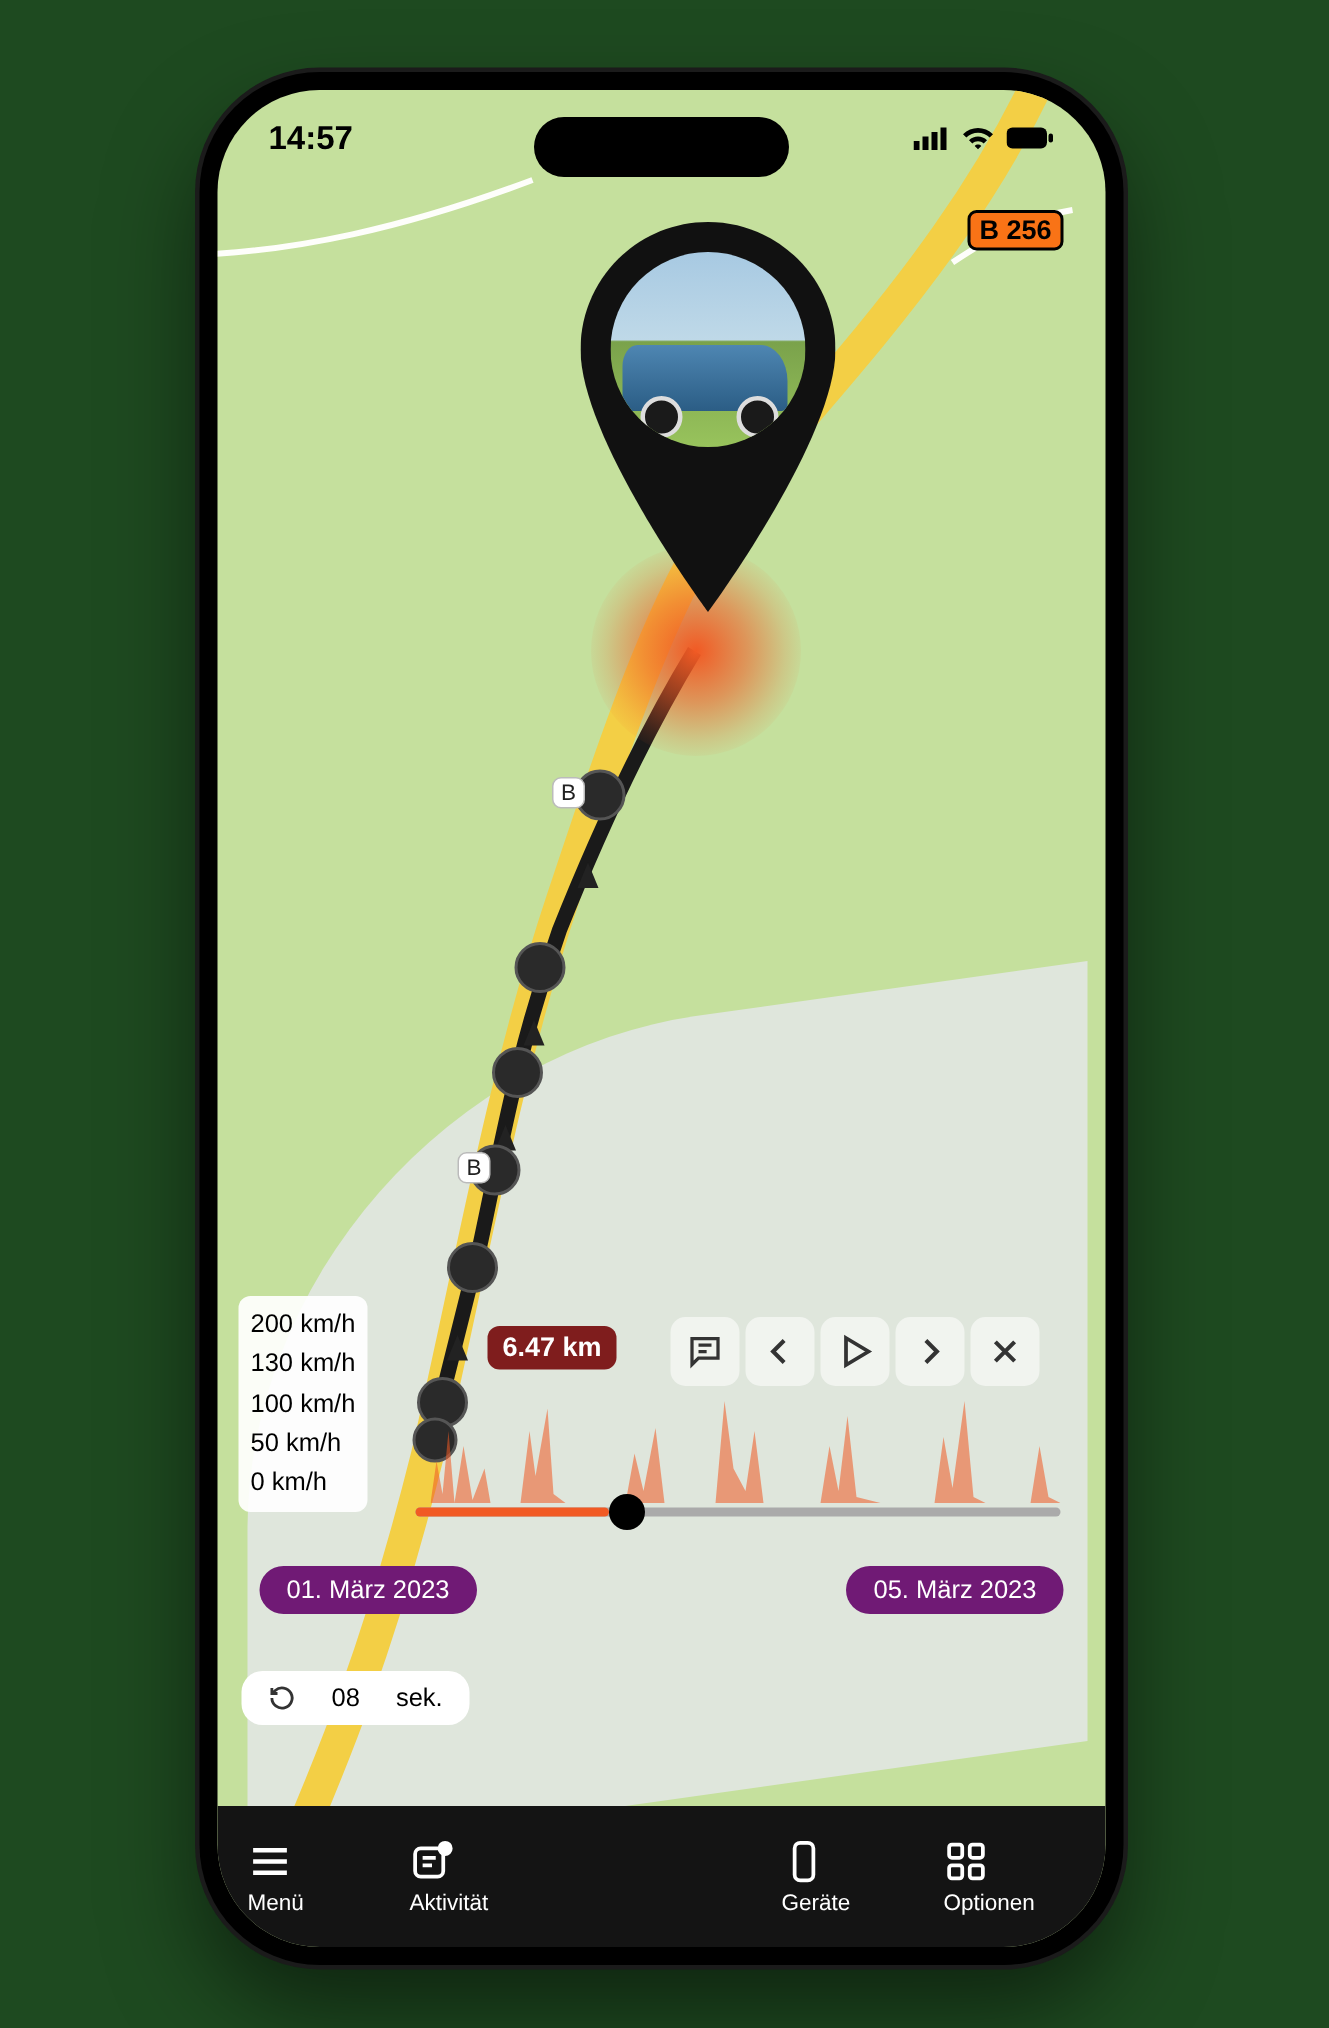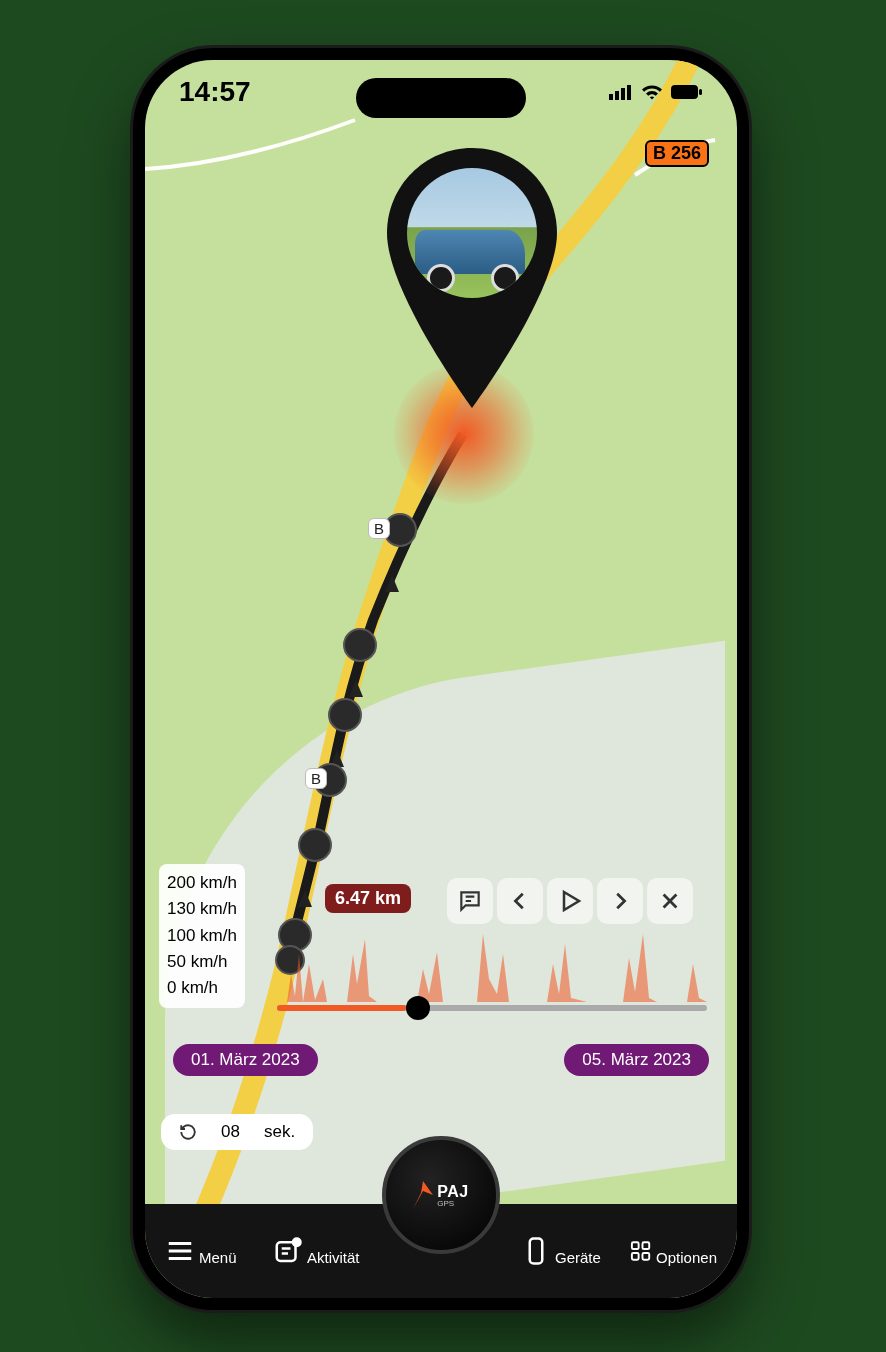--- a/index.html
+++ b/index.html
@@ -1,21 +1,21 @@
 <!DOCTYPE html>
 <html><head>
 <meta charset="utf-8">
 <style>
   html,body{margin:0;padding:0;width:886px;height:1352px;background:#1e4a20;font-family:-apple-system,Helvetica,Arial,sans-serif;overflow:hidden}
   .phone{position:absolute;left:133px;top:48px;width:616px;height:1262px;border-radius:80px;background:#000;box-shadow:0 0 0 3px #1b1b1b,0 30px 60px rgba(0,0,0,.5)}
   .screen{position:absolute;left:12px;top:12px;right:12px;bottom:12px;border-radius:68px;overflow:hidden;background:#c5e09d}
   
   .notch{position:absolute;top:18px;left:50%;transform:translateX(-50%);width:170px;height:40px;background:#000;border-radius:22px;z-index:100}
   
-  .status{position:absolute;top:0;left:0;right:0;height:64px;display:flex;align-items:center;justify-content:space-between;padding:0 34px;font-size:28px;font-weight:600;color:#000;z-index:90}
+  .status{position:absolute;top:0;left:0;right:0;height:64px;display:flex;align-items:center;justify-content:space-between;padding:0 34px;font-size:22px;font-weight:600;color:#000;z-index:90}
   .status .right{display:flex;gap:8px;align-items:center}
   
   .map{position:absolute;inset:0}
   .map .lightzone{position:absolute;left:20px;top:620px;width:560px;height:520px;background:#dfe6dc;transform:skewY(-8deg);border-radius:300px 0 0 0}
   .mainroad{position:absolute;top:-40px;left:0;width:100%;height:1200px}
   .mainroad path{stroke:#f3cf45;stroke-width:22;fill:none}
   .roadsign{position:absolute;right:28px;top:80px;background:#f97316;border:2px solid #000;border-radius:6px;padding:1px 6px;font-size:18px;font-weight:600}
   
   .track{position:absolute;top:0;left:0;width:100%;height:1200px;pointer-events:none}
   .track path{stroke:#1a1a1a;stroke-width:10;fill:none}
@@ -36,21 +36,21 @@
   .controls .btn{width:46px;height:46px;background:rgba(255,255,255,.55);border-radius:10px;display:flex;align-items:center;justify-content:center}
   .slider{position:absolute;left:132px;top:945px;width:430px;height:6px;background:#aaa;border-radius:3px}
   .slider .fill{position:absolute;left:0;top:0;height:100%;width:30%;background:#f15a24;border-radius:3px}
   .slider .thumb{position:absolute;left:30%;top:-9px;width:24px;height:24px;border-radius:50%;background:#000}
   .sparks{position:absolute;left:142px;top:864px;width:420px;height:78px;opacity:.55}
   .sparks path{fill:#f15a24}
   .datepill{position:absolute;top:984px;background:#701a75;color:#fff;font-size:17px;padding:6px 18px;border-radius:20px}
   .refresh{position:absolute;left:16px;top:1054px;background:#fff;border-radius:14px;padding:8px 18px;font-size:17px;display:flex;gap:24px;align-items:center}
   
   .nav{position:absolute;left:0;right:0;bottom:0;height:94px;background:#141414;display:flex;align-items:center;justify-content:space-between;padding:0 20px;color:#fff;font-size:15px}
-  .nav .item{display:flex;flex-direction:row;align-items:flex-end;gap:4px;width:88px}
+  .nav .item{display:flex;flex-direction:column;align-items:flex-start;gap:4px;width:88px}
   .nav .spacer{width:120px}
   .centerbtn{position:absolute;left:50%;bottom:44px;transform:translateX(-50%);width:110px;height:110px;border-radius:50%;background:radial-gradient(circle at 40% 35%,#222,#000);border:4px solid #3a3a3a;display:flex;align-items:center;justify-content:center;color:#fff;z-index:50}
   .centerbtn svg{margin-right:4px}
   .centerbtn .txt{font-weight:600;letter-spacing:.5px}
   .centerbtn .sub{font-size:8px;opacity:.7;margin-top:-2px}
 </style>
 </head>
 <body>
 
 <div class="phone">
@@ -203,24 +203,15 @@
         <svg width="30" height="30" viewBox="0 0 24 24" fill="none" stroke="#fff" stroke-width="2">
             <rect x="3" y="3" width="7" height="7" rx="1.5"></rect>
             <rect x="14" y="3" width="7" height="7" rx="1.5"></rect>
             <rect x="3" y="14" width="7" height="7" rx="1.5"></rect>
             <rect x="14" y="14" width="7" height="7" rx="1.5"></rect>
           </svg>
         <span>Optionen</span>
       </div>
     </div>
 
-    <div class="centerbtn">
-      <svg width="20" height="28" viewBox="0 0 20 28">
-          <path d="M10 0 L20 14 10 10 0 28 8 12z" fill="#f15a24"></path>
-        </svg>
-      <div>
-        <div class="txt">PAJ</div>
-        <div class="sub">GPS</div>
-      </div>
-    </div>
 
   </div>
 </div>
 
 </body></html>

